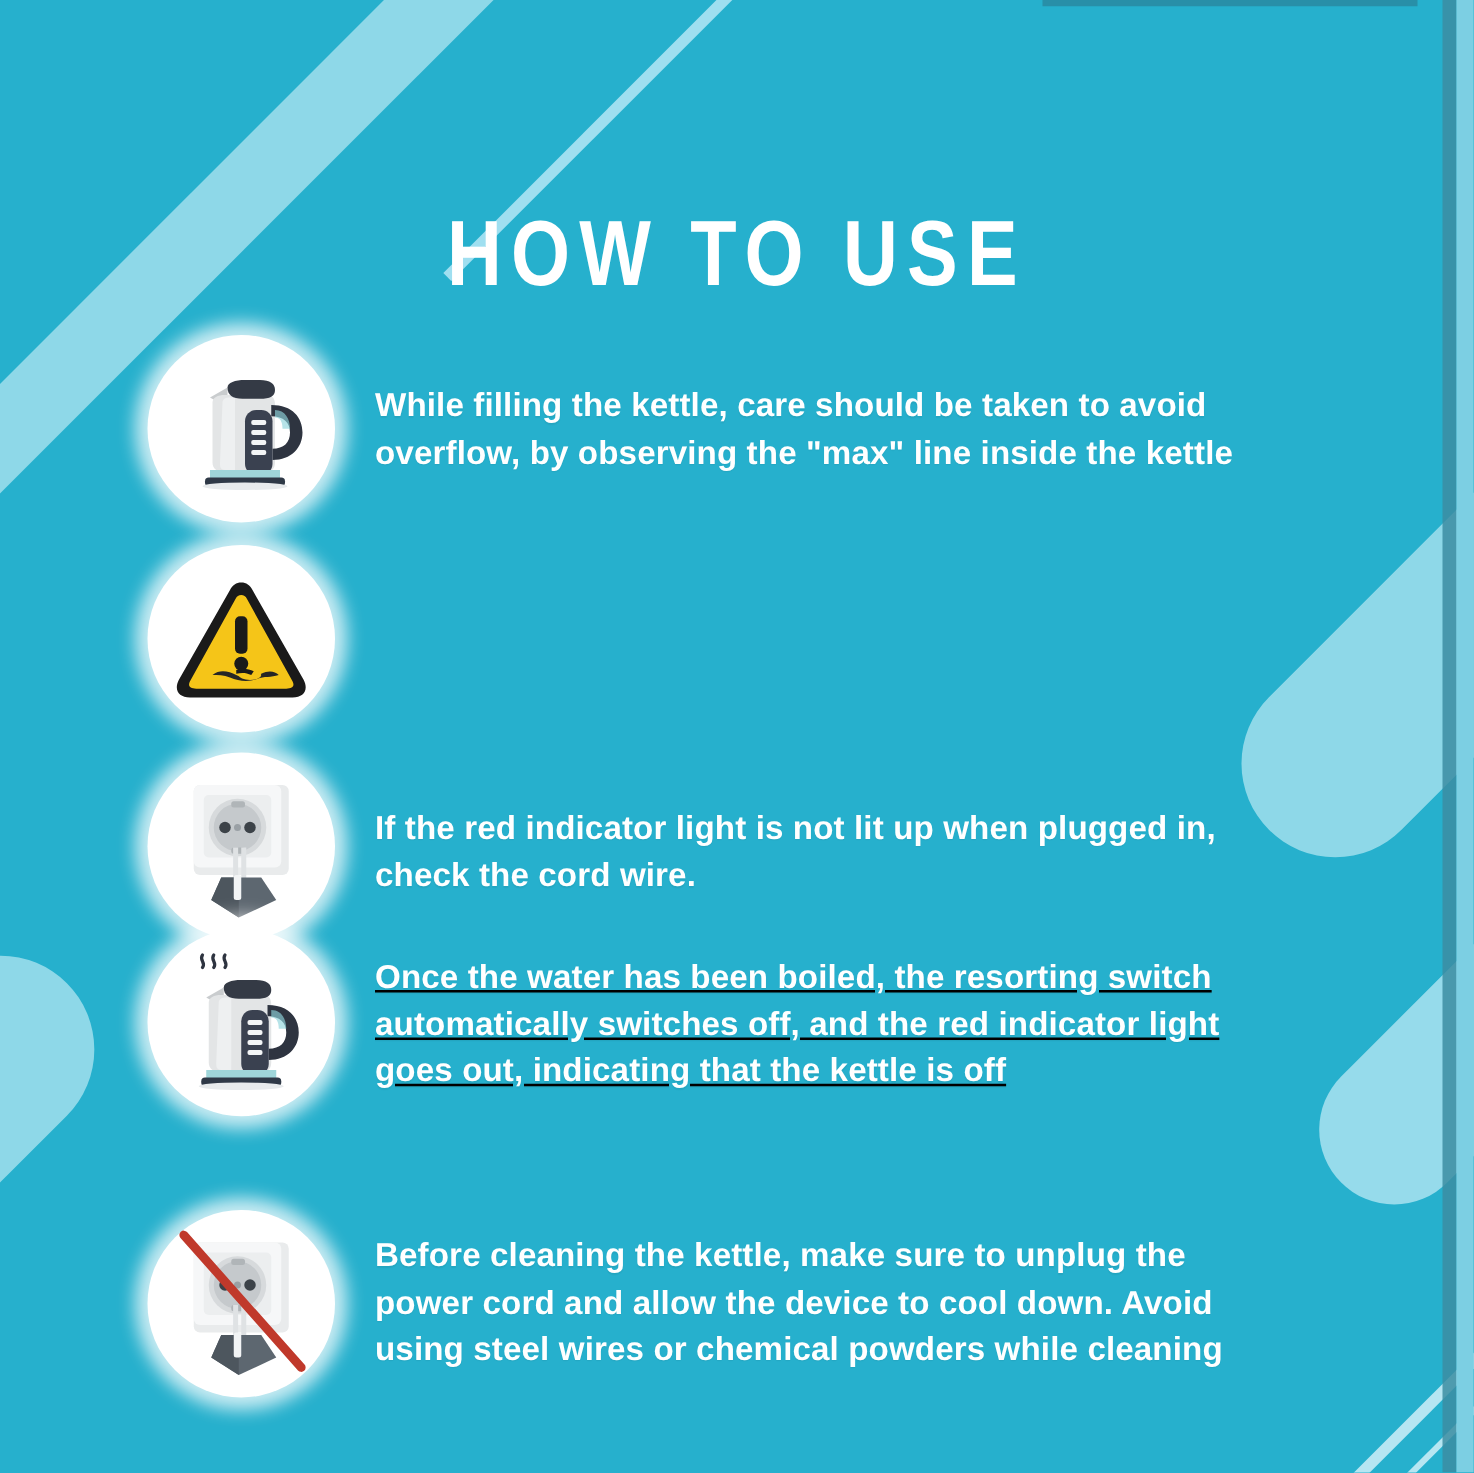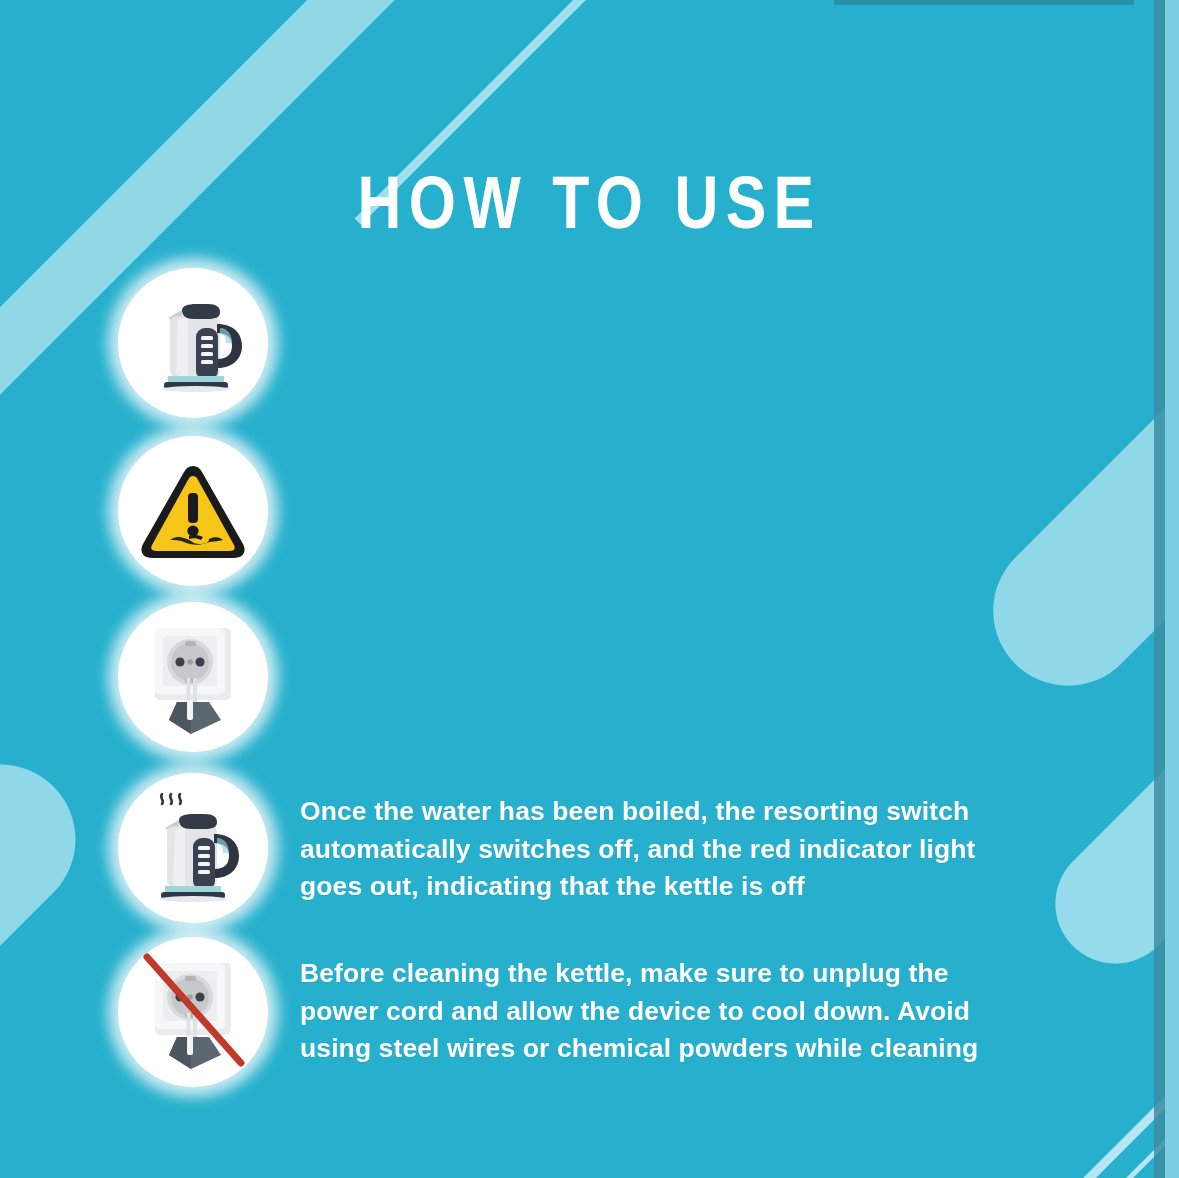--- a/index.html
+++ b/index.html
@@ -75,22 +75,22 @@
     line-height:1;
     font-family:"Liberation Sans", sans-serif;
     transform:scaleX(.82);
   }
 
   .rows{position:absolute;left:0;top:268px;width:1179px;}
   .row{position:absolute;left:118px;display:flex;align-items:flex-start;}
   .row-0{top:0px;}
   .row-1{top:168px;}
   .row-2{top:334px;}
-  .row-3{top:505px;}
-  .row-4{top:669px;}
+  .row-3{top:475px;text-decoration:underline;}
+  .row-4{top:700px;}
 
   .icon-wrap{
     width:150px;height:150px;flex:0 0 150px;
     border-radius:50%;
     background:#ffffff;
     position:relative;
     display:flex;align-items:center;justify-content:center;
     box-shadow:0 0 14px 10px rgba(255,255,255,.75);
   }
   .icon-wrap svg{display:block;}
@@ -148,20 +148,22 @@
             <rect x="58" y="40" width="22" height="52" rx="9" fill="#3a4150"></rect>
             <rect x="63" y="48" width="12" height="4" rx="1.6" fill="#f3f5f6"></rect>
             <rect x="63" y="56" width="12" height="4" rx="1.6" fill="#f3f5f6"></rect>
             <rect x="63" y="64" width="12" height="4" rx="1.6" fill="#f3f5f6"></rect>
             <rect x="63" y="72" width="12" height="4" rx="1.6" fill="#f3f5f6"></rect>
             <rect x="30" y="88" width="56" height="7" fill="#9fd6da"></rect>
             <rect x="26" y="94" width="64" height="7" rx="3" fill="#2f3947"></rect>
             <ellipse cx="58" cy="101" rx="34" ry="3" fill="#e7eaec"></ellipse>
           </svg>
         </div>
+        <div class="row-text">While filling the kettle, care should be taken to avoid
+overflow, by observing the "max" line inside the kettle</div>
       </div>
 
       <div class="row row-1">
         <div class="icon-wrap">
           <svg width="112" height="102" viewBox="0 0 112 102">
             <path d="M56 6 C60 6 63 8 65 12 L106 84 C110 92 106 98 97 98 L15 98 C6 98 2 92 6 84 L47 12 C49 8 52 6 56 6 Z" fill="#1a1a1a"></path>
             <path d="M56 16 C58 16 59.5 17 60.5 19 L97 85 C99 89 97 91 92 91 L20 91 C15 91 13 89 15 85 L51.5 19 C52.5 17 54 16 56 16 Z" fill="#f5c518"></path>
             <rect x="51" y="33" width="10" height="30" rx="4" fill="#1a1a1a"></rect>
             <circle cx="56" cy="71" r="5.6" fill="#1a1a1a"></circle>
             <path d="M33 80 C39 75 46 77 52 80 C58 83 65 83 72 79 C78 76 83 77 86 80 C80 82 74 81 69 83 C62 86 54 85 47 82 C42 80 37 80 33 80 Z" fill="#262626"></path>
@@ -184,20 +186,22 @@
             <circle cx="45" cy="46" r="4.6" fill="#3c4248"></circle>
             <circle cx="65" cy="46" r="4.6" fill="#3c4248"></circle>
             <circle cx="55" cy="46" r="2.8" fill="#9aa0a5"></circle>
             <rect x="51.5" y="62" width="4" height="26" fill="#dfe2e4"></rect>
             <rect x="58" y="62" width="4" height="26" fill="#dfe2e4"></rect>
             <path d="M42 86 L74 86 L86 104 L56 118 L34 104 Z" fill="#5d6770"></path>
             <path d="M42 86 L56 86 L56 118 L34 104 Z" fill="#4d565e"></path>
             <rect x="52" y="84" width="6" height="20" rx="2" fill="#f2f4f5"></rect>
           </svg>
         </div>
+        <div class="row-text">If the red indicator light is not lit up when plugged in,
+check the cord wire.</div>
       </div>
 
       <div class="row row-3">
         <div class="icon-wrap">
           <svg width="116" height="120" viewBox="0 0 116 120">
             <g stroke="#2e3440" stroke-width="2.6" fill="none" stroke-linecap="round">
               <path d="M27 16 C30 12 24 10 27 6"></path>
               <path d="M36 16 C39 12 33 10 36 6"></path>
               <path d="M45 16 C48 12 42 10 45 6"></path>
             </g>

